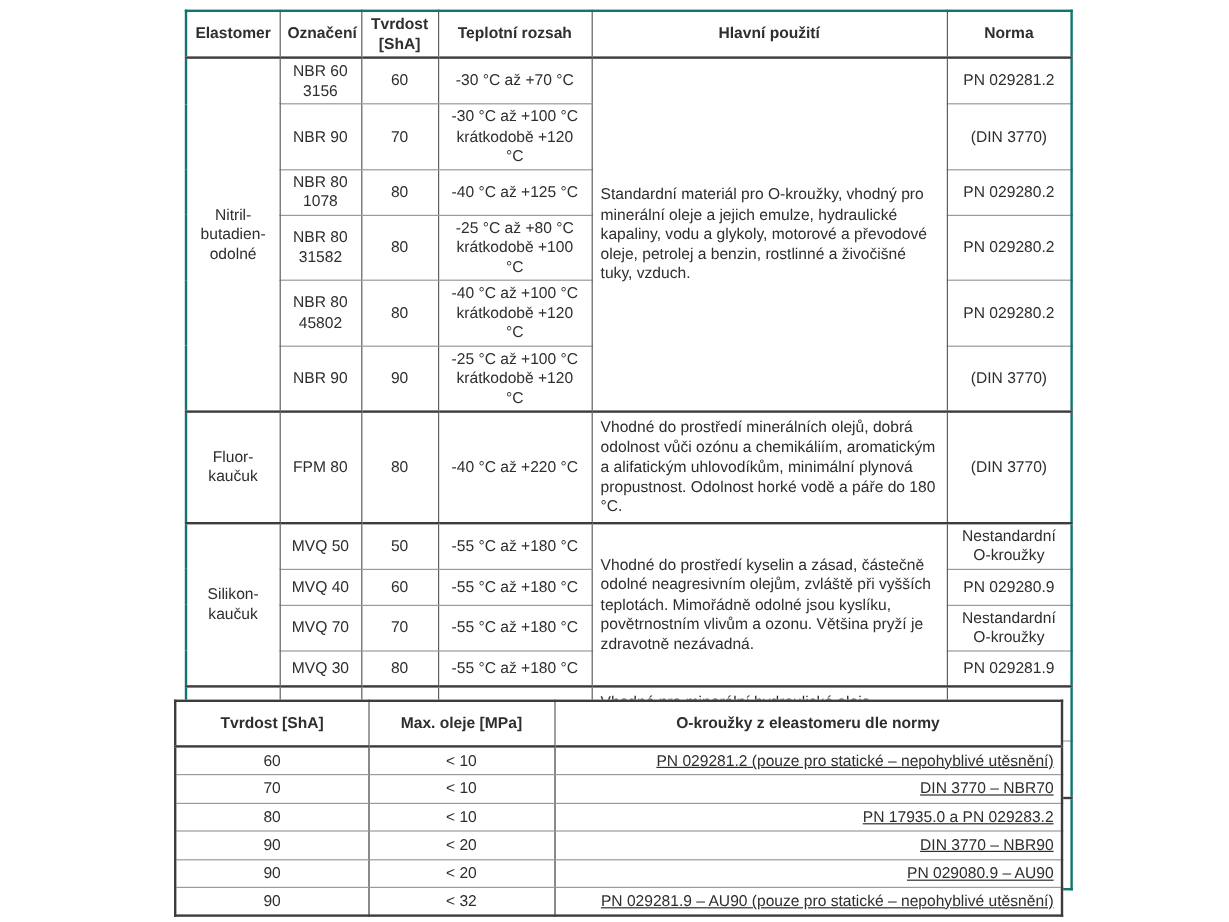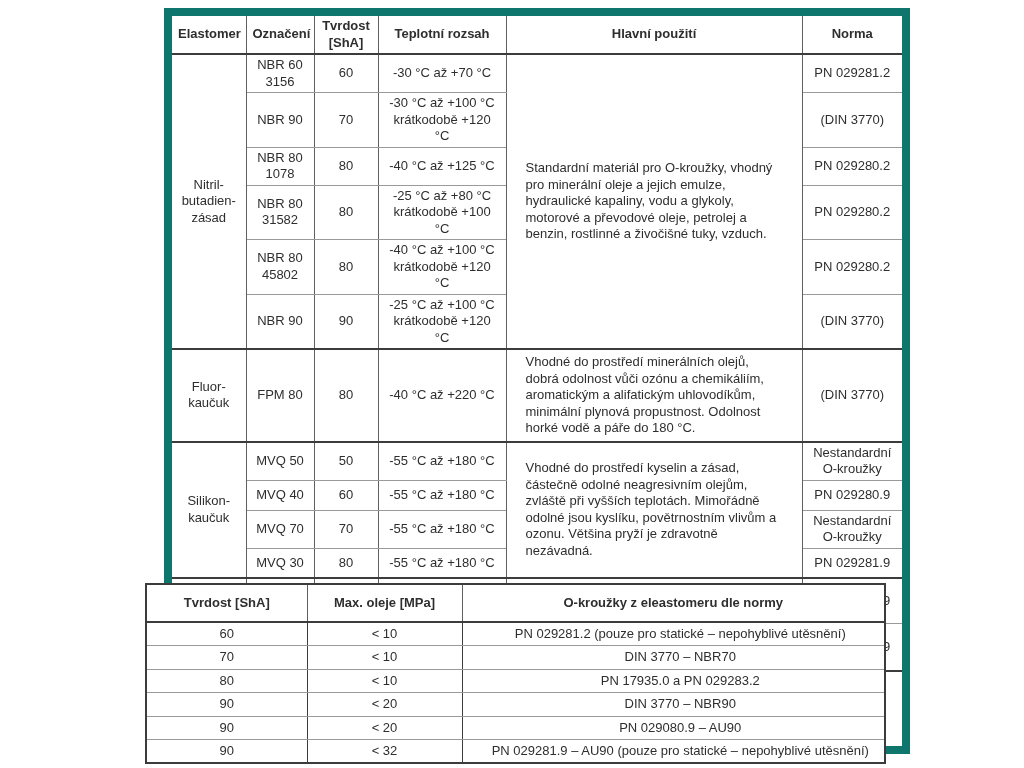--- a/index.html
+++ b/index.html
@@ -2,33 +2,33 @@
 <html><head>
 <meta charset="utf-8">
 <style>
   html,body { margin:0; padding:0; background:#ffffff; }
   .page {
     position:relative; width:1024px; height:768px; background:#ffffff;
     font-family:"Liberation Sans","DejaVu Sans",sans-serif;
     color:#2e2e2e; font-size:13px;
   }
   table { border-collapse:collapse; table-layout:fixed; background:#ffffff; }
-  #t1 { position:absolute; left:164px; top:8px; width:738px; border:8px solid #0f766e; }
+  #t1 { position:absolute; left:154px; top:8px; width:738px; border:2px solid #0f766e; }
   #t2 { position:absolute; left:145px; top:583px; width:739px; border:2px solid #3c3c3c; }
   th, td {
     border-top:1px solid #9a9a9a; border-bottom:1px solid #9a9a9a;
     border-left:1px solid #5f5f5f; border-right:1px solid #5f5f5f;
     text-align:center; vertical-align:middle;
     padding:2px 6px; white-space:pre-line; line-height:1.27;
     overflow:hidden;
   }
   th { font-weight:bold; border-bottom:2px solid #3c3c3c; }
   tr.grp td { border-top:2px solid #3c3c3c; }
-  td.use { text-align:left; padding:4px 19px; }
-  td.lft { text-align:center; padding-left:20px; }
+  td.use { text-align:left; padding:4px 7px; }
+  td.lft { text-align:right; padding-left:20px;text-decoration:underline; }
   #t2 td { border-left:1px solid #3c3c3c; border-right:1px solid #3c3c3c; }
 </style>
 </head>
 <body>
 
 <div class="page">
 
   <table id="t1">
     <colgroup>
       <col style="width:78px">
@@ -45,21 +45,21 @@
       <th>Tvrdost
 [ShA]</th>
       <th>Teplotní rozsah</th>
       <th>Hlavní použití</th>
       <th>Norma</th>
     </tr>
 
     <tr class="grp" style="height:31px">
       <td rowspan="6">Nitril-
 butadien-
-zásad</td>
+odolné</td>
       <td>NBR 60
 3156</td>
       <td>60</td>
       <td>-30 °C až +70 °C</td>
       <td class="use" rowspan="6">Standardní materiál pro O-kroužky, vhodný pro minerální oleje a jejich emulze, hydraulické kapaliny, vodu a glykoly, motorové a převodové oleje, petrolej a benzin, rostlinné a živočišné tuky, vzduch.</td>
       <td>PN 029281.2</td>
     </tr>
     <tr style="height:31px">
       <td>NBR 90</td>
       <td>70</td>

